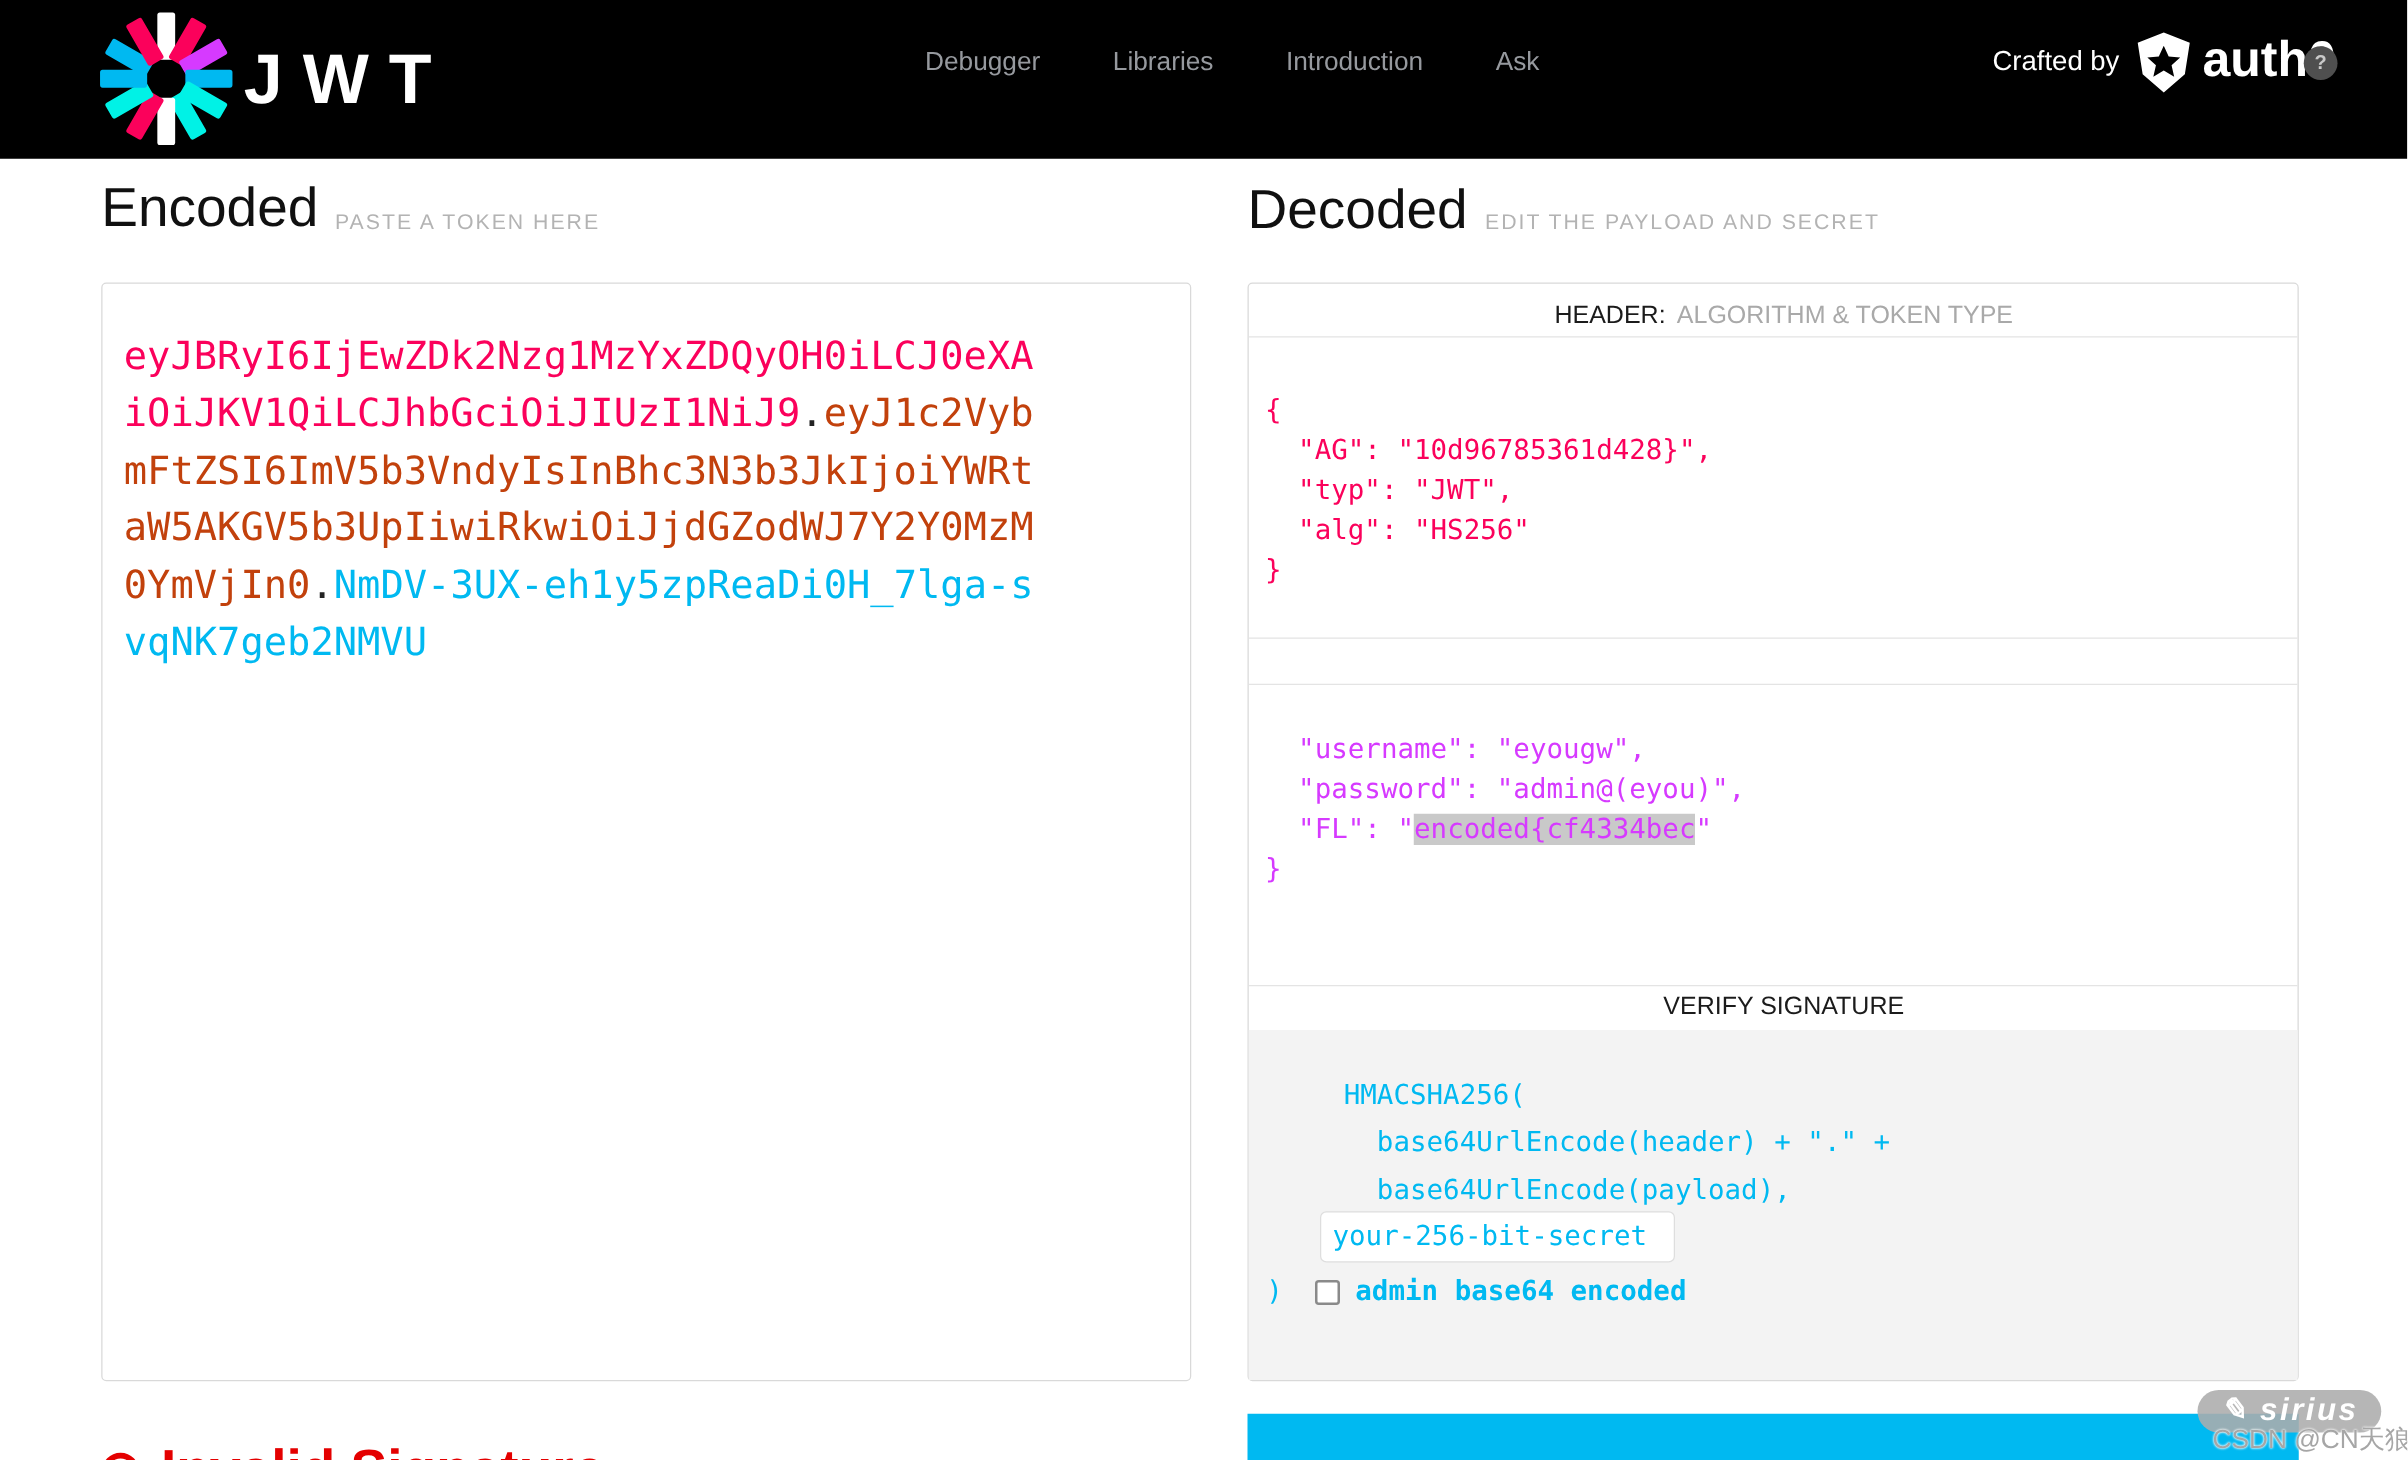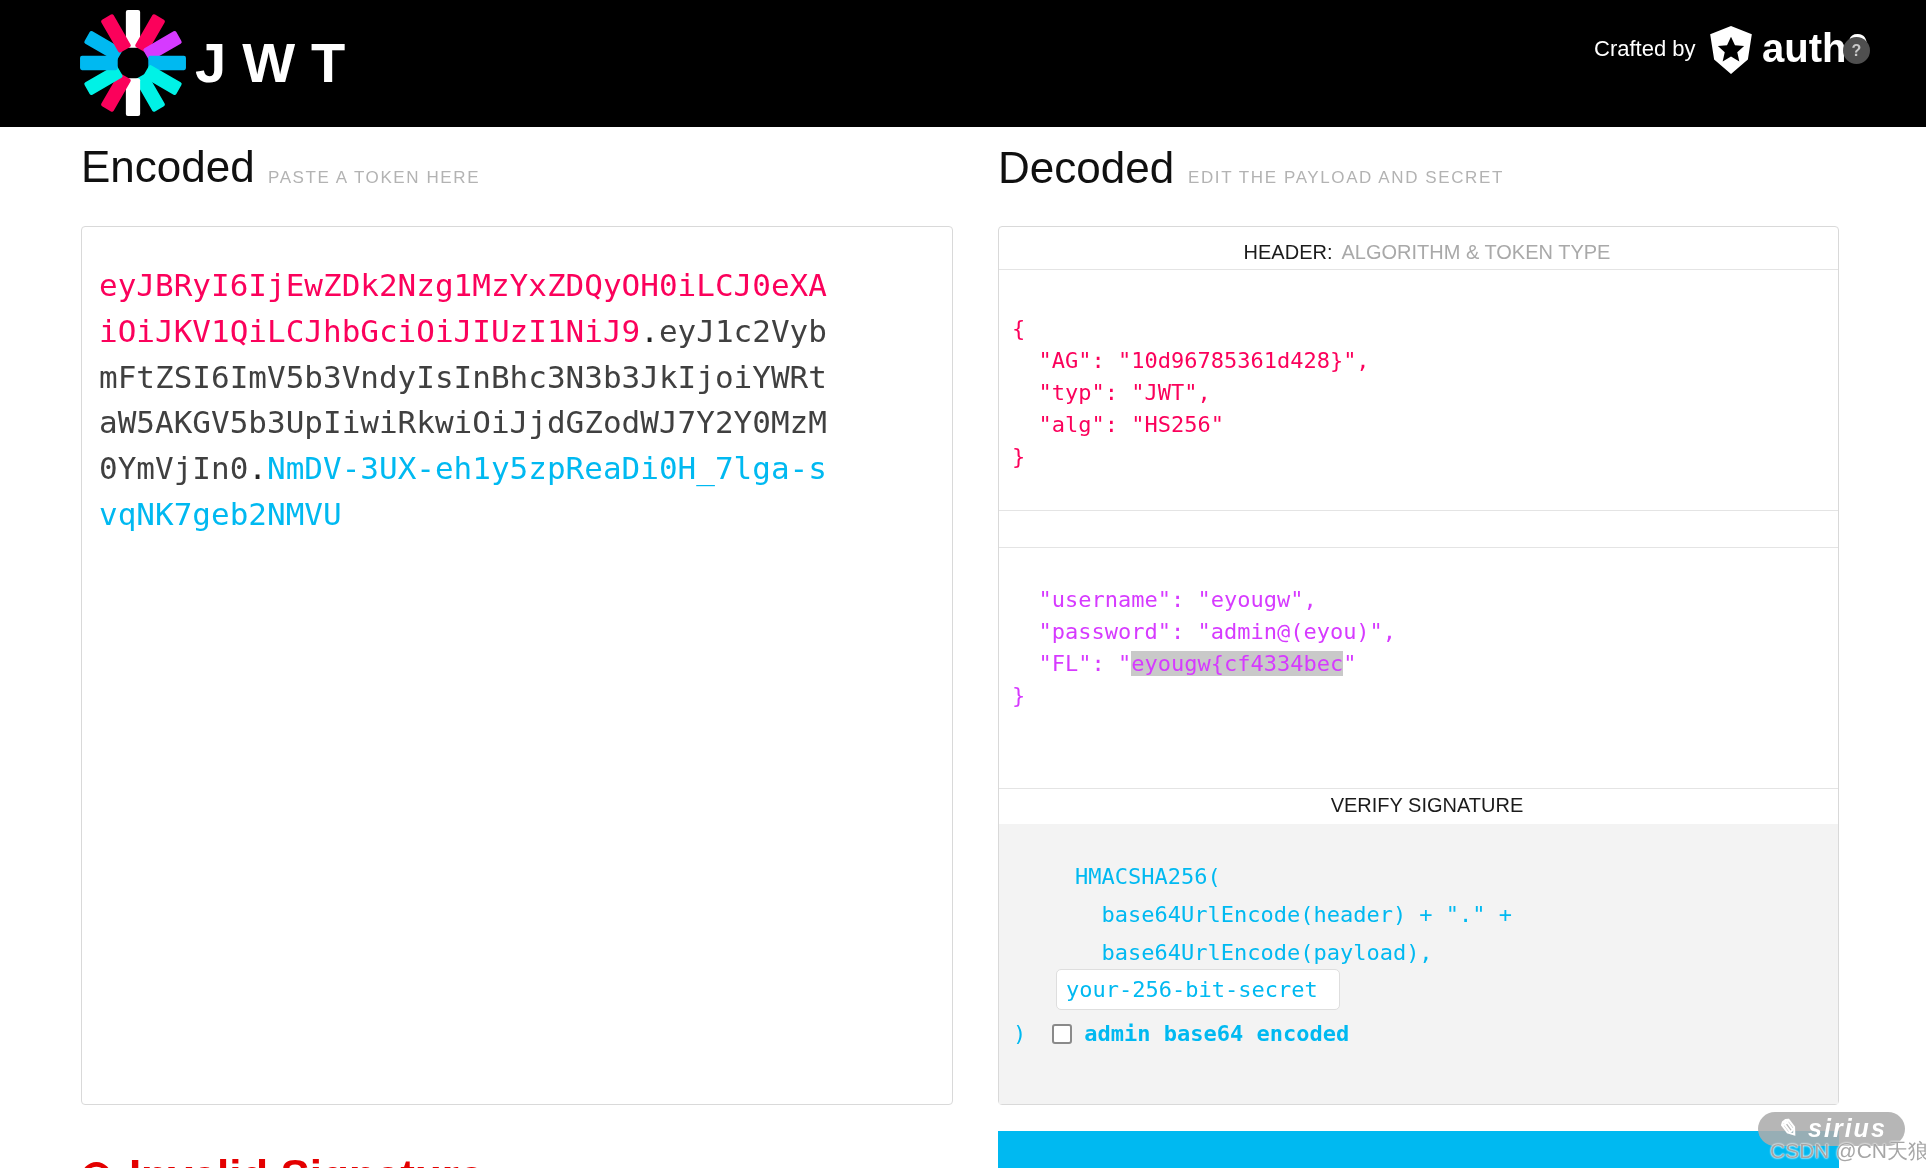--- a/index.html
+++ b/index.html
@@ -29,21 +29,21 @@
   .dec-title { left:998px; top:143px; }
   .dec-sub { left:1188px; top:168px; }
 
   
   .enc-box { position:absolute; left:81px; top:226px; width:872px; height:879px;
              border:1px solid #d9d9d9; border-radius:4px; background:#fff; cursor:text; }
   .token { position:absolute; left:17px; top:36px; width:736px;
            font-family:"DejaVu Sans Mono", monospace; font-size:31px; line-height:45.8px;
            word-break:break-all; }
   .tok-header { color:#fb015b; }
-  .tok-payload { color:#404040; }
+  .tok-payload { color:#c2410c; }
   .tok-sig { color:#00b9f1; }
   .tok-dot { color:#232323; }
 
   
   .dec-panel { position:absolute; left:998px; top:226px; width:841px; height:879px;
                border:1px solid #d9d9d9; border-radius:4px; background:#fff; }
   .sec-label { position:absolute; left:0; width:100%; padding-left:17px; font-size:20px; color:#1b1b1b;text-align:center; }
   .sec-label .sub { color:#a9a9a9; margin-left:9px; }
   .divider { position:absolute; left:0; width:100%; height:1px; background:#e4e4e4; }
   pre.code { font-family:"DejaVu Sans Mono", monospace; font-size:22px; line-height:32px;
@@ -122,20 +122,26 @@
               <rect x="47" y="2" width="14" height="37" rx="2" fill="#00b9f1"></rect>
             </g>
           <g transform="rotate(330 54 54)">
               <rect x="47" y="2" width="14" height="37" rx="2" fill="#fb015b"></rect>
             </g>
         </g>
       </svg>
     </div>
     <div class="brand">JWT</div>
 
+    <div class="nav-links">
+      <div class="nav-link">Debugger</div>
+      <div class="nav-link">Libraries</div>
+      <div class="nav-link">Introduction</div>
+      <div class="nav-link">Ask</div>
+    </div>
 
     <div class="crafted">Crafted by</div>
     <div class="auth0-logo">
       <svg viewBox="0 0 24 24" width="50" height="52">
         <path fill="#ffffff" fill-rule="evenodd" d="M12 0.5l10 3.9-1.9 12.1L12 23.5l-8.1-7L2 4.4 12 0.5z
              M12 5.6l1.9 4.1 4.4 0.4-3.3 3 1 4.4L12 15.1l-4 2.4 1-4.4-3.3-3 4.4-0.4 1.9-4.1z"></path>
       </svg>
     </div>
     <div class="auth0-text">auth0</div>
     <div class="help-circle">?</div>
@@ -163,21 +169,21 @@
   "AG": "10d96785361d428}",
   "typ": "JWT",
   "alg": "HS256"
 }</pre>
 
     <div class="divider" style="top:283px;"></div>
     <div class="divider" style="top:320px;"></div>
 
     <pre class="code code-payload"><span>  "username": "eyougw",
   "password": "admin@(eyou)",
-  "FL": "</span><span class="hl">eyougw{cf4334bec</span><span>"
+  "FL": "</span><span class="hl">encoded{cf4334bec</span><span>"
 }</span></pre>
 
     <div class="divider" style="top:561px;"></div>
     <div class="sec-label" style="top:567px;">
       <span>VERIFY SIGNATURE</span>
     </div>
 
     <div class="verify-area">
       <div class="vline v1">HMACSHA256(</div>
       <div class="vline v2">  base64UrlEncode(header) + "." +</div>

